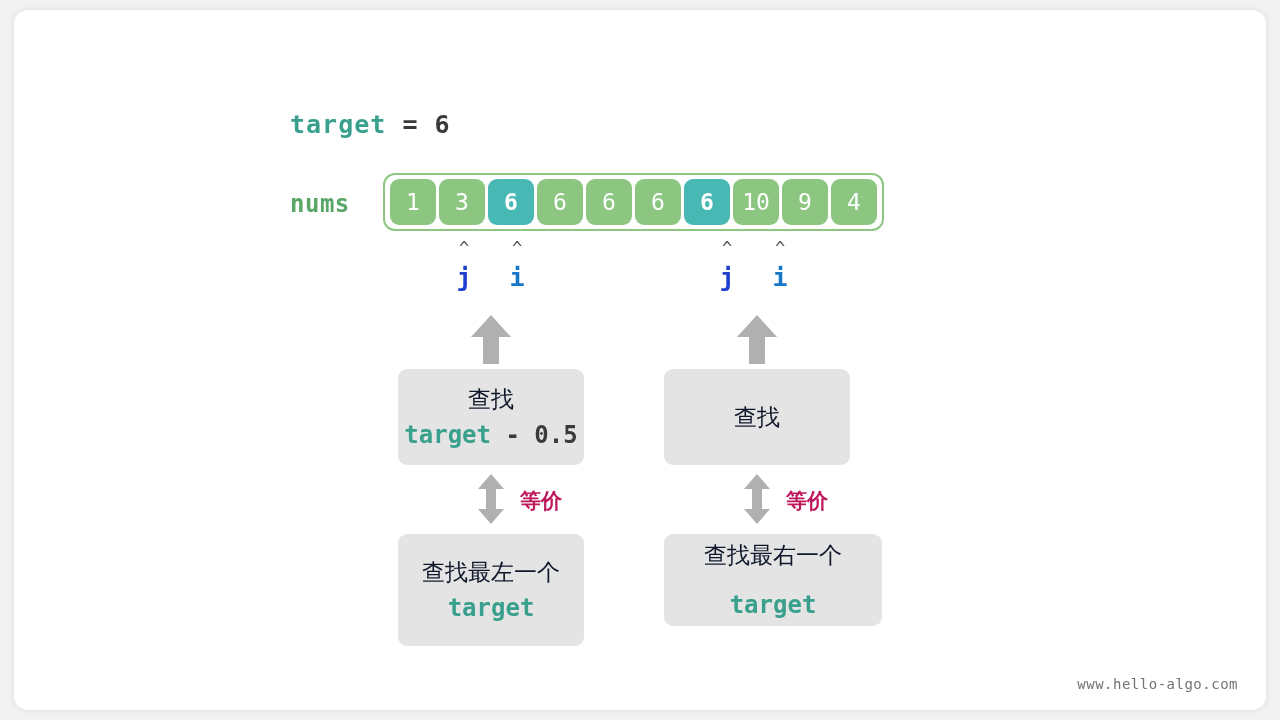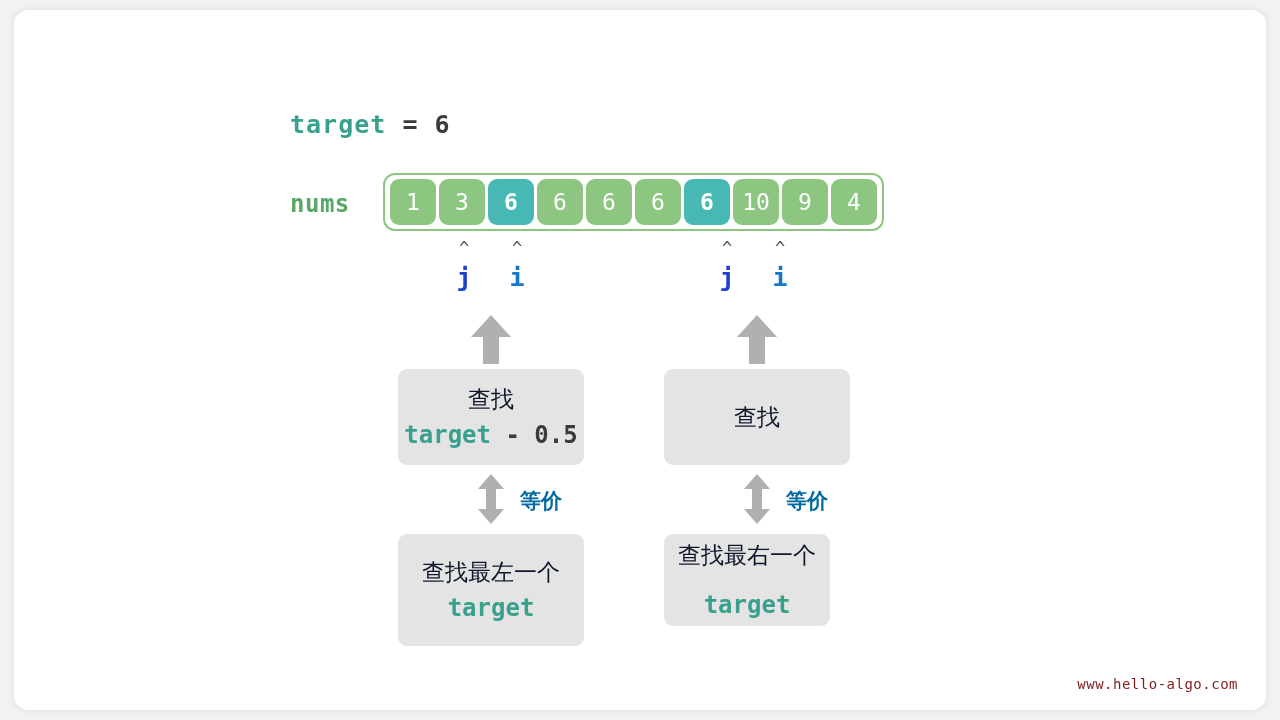--- a/index.html
+++ b/index.html
@@ -155,31 +155,31 @@
     position: absolute;
     width: 28px;
     height: 52px;
   }
   .dbl-arrow svg { display: block; }
   .eq-label {
     position: absolute;
     font-family: "DejaVu Sans", sans-serif;
     font-size: 21px;
     font-weight: bold;
-    color: #0369a1;
+    color: #be185d;
   }
 
   
   #watermark {
     position: absolute;
     right: 42px;
     bottom: 28px;
     font-family: "DejaVu Sans Mono", monospace;
     font-size: 14px;
-    color: #7f1d1d;
+    color: #737373;
     letter-spacing: 0.5px;
   }
 </style>
 </head>
 <body>
 
 <div id="canvas">
   <div id="card"></div>
 
   <div id="target-line"><span class="tok-teal">target</span><span class="tok-dark"> </span><span class="tok-dark">=</span><span class="tok-dark"> </span><span class="tok-dark">6</span></div>
@@ -250,19 +250,19 @@
       <polygon points="14,1 27,16 19,16 19,36 27,36 14,51 1,36 9,36 9,16 1,16" fill="#b0b0b0"></polygon>
     </svg>
   </div>
   <div class="eq-label" style="left:786px; top:487px;">等价</div>
 
   <div class="gbox" style="left:398px; top:534px; width:186px; height:112px;">
     <div class="line-cn">查找最左一个</div>
     <div class="line-code"><span class="tok-teal">target</span></div>
   </div>
 
-  <div class="gbox" style="left:664px; top:534px; width:166px; height:92px;gap:14px;">
+  <div class="gbox" style="left:664px; top:534px; width:218px; height:92px;gap:14px;">
     <div class="line-cn">查找最右一个</div>
     <div class="line-code"><span class="tok-teal">target</span></div>
   </div>
 
   <div id="watermark">www.hello-algo.com</div>
 </div>
 
 </body></html>

